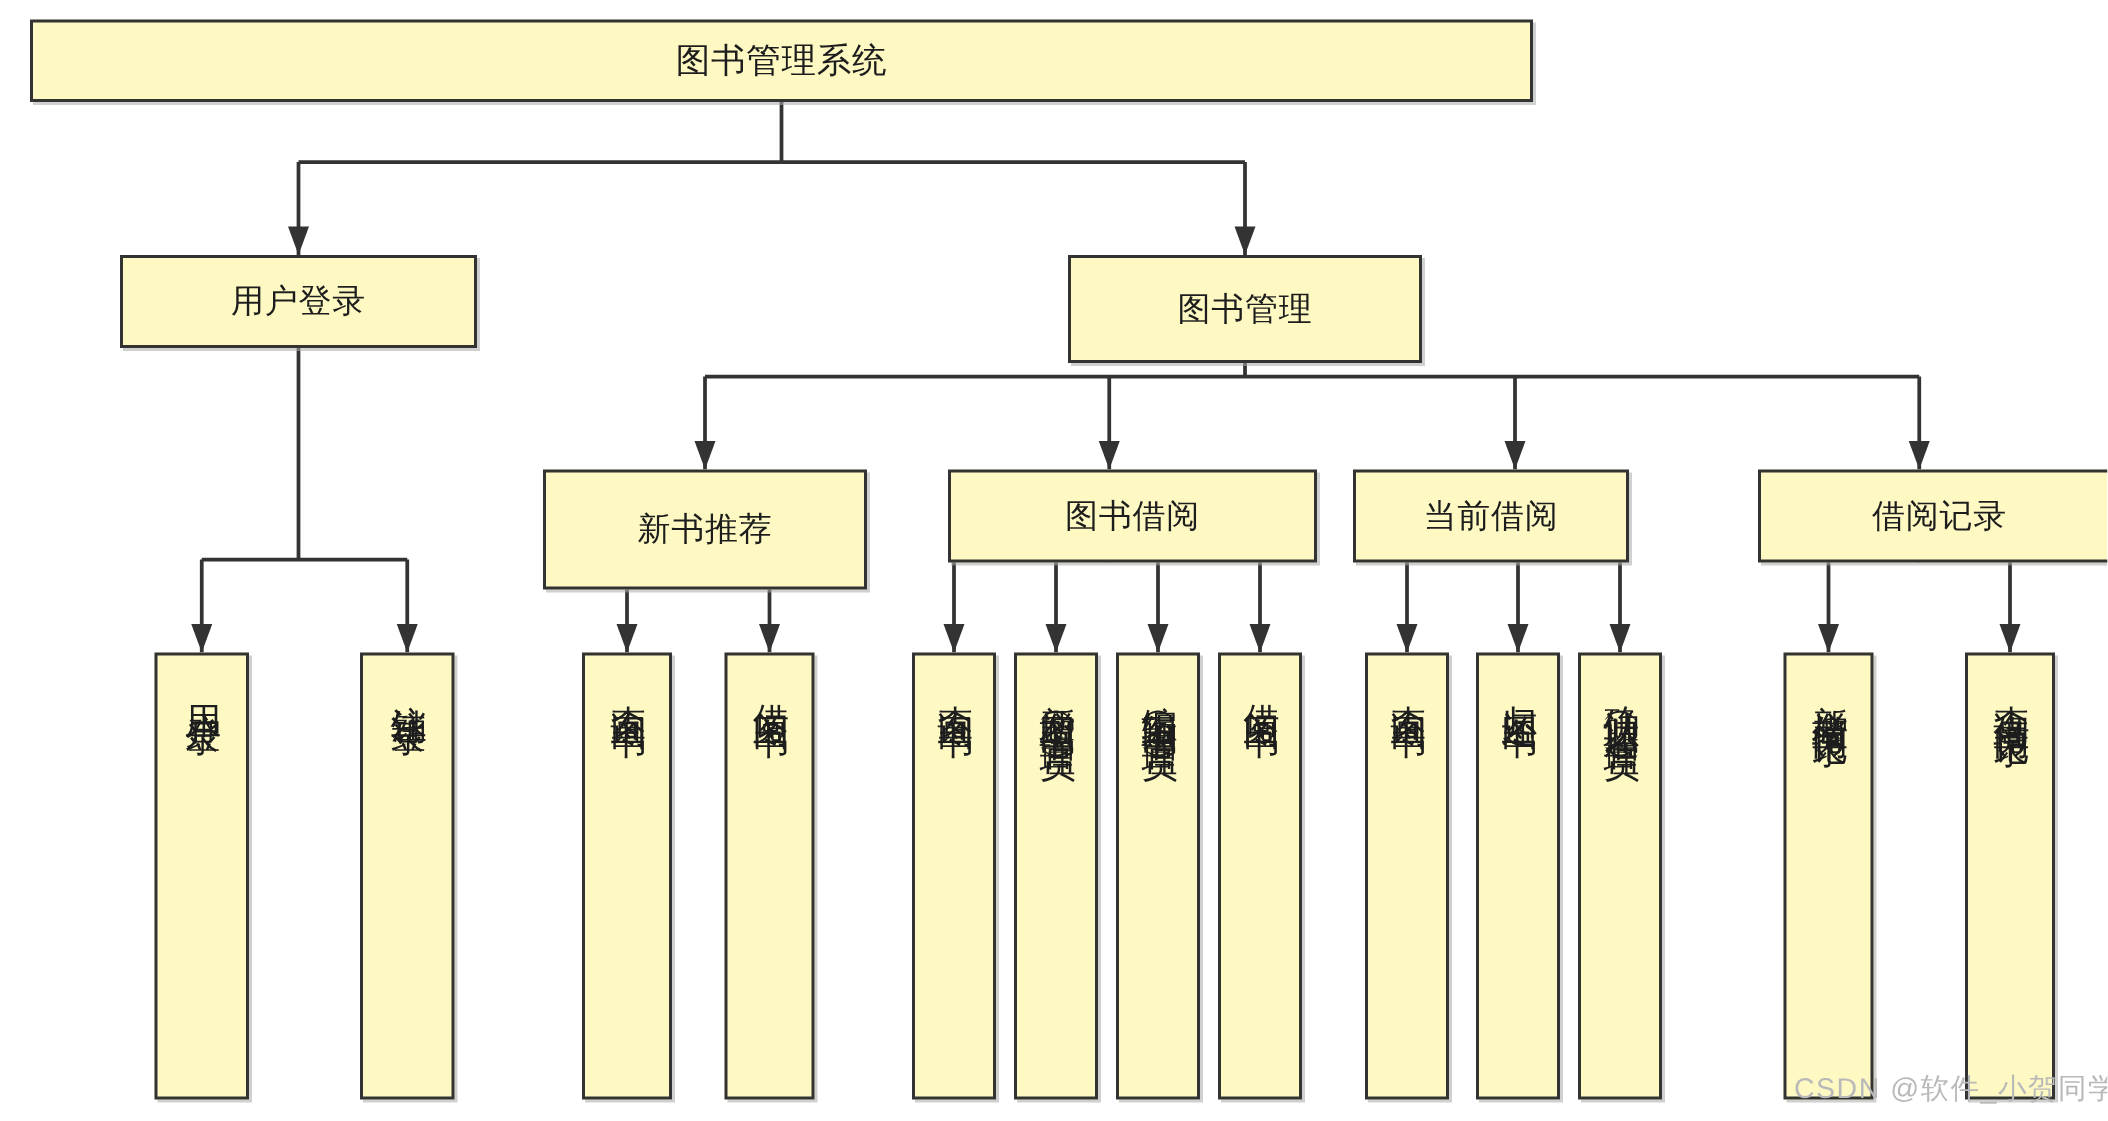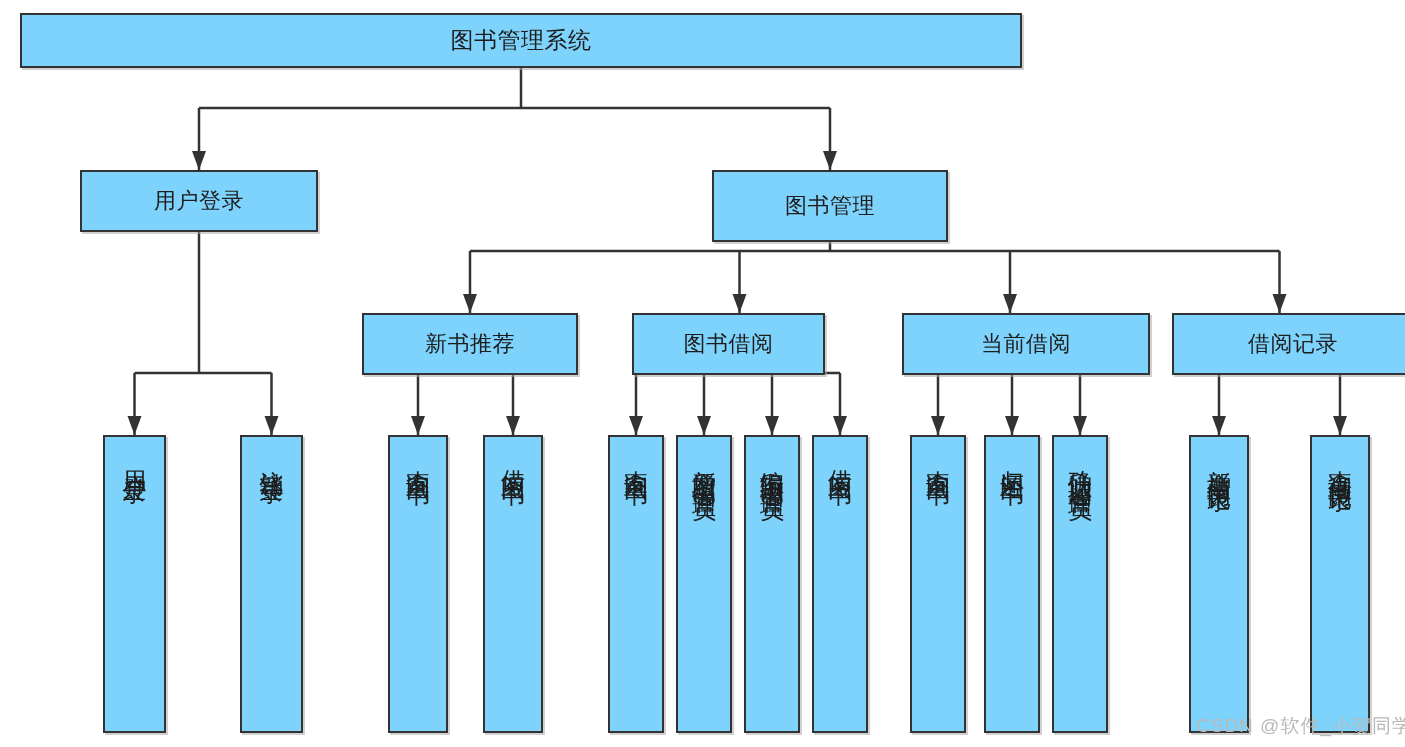--- a/index.html
+++ b/index.html
@@ -20,21 +20,21 @@
     left: 0;
     top: 0;
     width: 1405px;
     height: 747px;
     pointer-events: none;
   }
   .node {
     position: absolute;
     box-sizing: border-box;
     border: 2.5px solid #333333;
-    background: #7dd3fc;
+    background: #fef9c3;
     display: flex;
     align-items: center;
     justify-content: center;
     box-shadow: 2px 2px 0 rgba(170,170,170,0.55);
     z-index: 2;
   }
   .node .label {
     color: #1d1d1d;
     letter-spacing: 0.5px;
     line-height: 1.12;
@@ -130,27 +130,27 @@
   <div id="node-layer">
       <div class="node horizontal root" style="left: 20px; top: 13px; width: 1002px; height: 55px;">
         <span class="label">图书管理系统</span>
       </div>
       <div class="node horizontal" style="left: 80px; top: 170px; width: 238px; height: 62px;">
         <span class="label">用户登录</span>
       </div>
       <div class="node horizontal" style="left: 712px; top: 170px; width: 236px; height: 72px;">
         <span class="label">图书管理</span>
       </div>
-      <div class="node horizontal" style="left: 362px; top: 313px; width: 216px; height: 62px;">
+      <div class="node horizontal" style="left: 362px; top: 313px; width: 216px; height: 80px;">
         <span class="label">新书推荐</span>
       </div>
-      <div class="node horizontal" style="left: 632px; top: 313px; width: 193px; height: 62px;">
+      <div class="node horizontal" style="left: 632px; top: 313px; width: 246px; height: 62px;">
         <span class="label">图书借阅</span>
       </div>
-      <div class="node horizontal" style="left: 902px; top: 313px; width: 248px; height: 62px;">
+      <div class="node horizontal" style="left: 902px; top: 313px; width: 184px; height: 62px;">
         <span class="label">当前借阅</span>
       </div>
       <div class="node horizontal" style="left: 1172px; top: 313px; width: 242px; height: 62px;">
         <span class="label">借阅记录</span>
       </div>
       <div class="node vertical" style="left: 103px; top: 435px; width: 63px; height: 298px;">
         <span class="label">用户登录</span>
       </div>
       <div class="node vertical" style="left: 240px; top: 435px; width: 63px; height: 298px;">
         <span class="label">注销登录</span>

